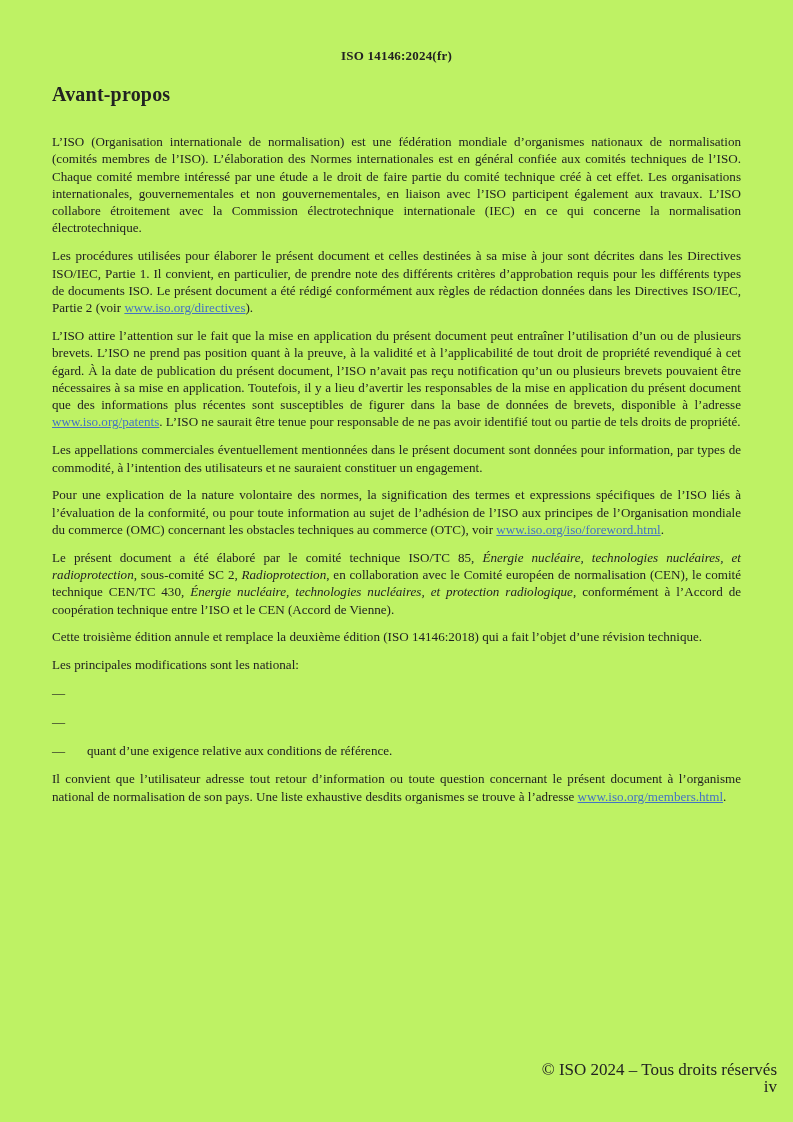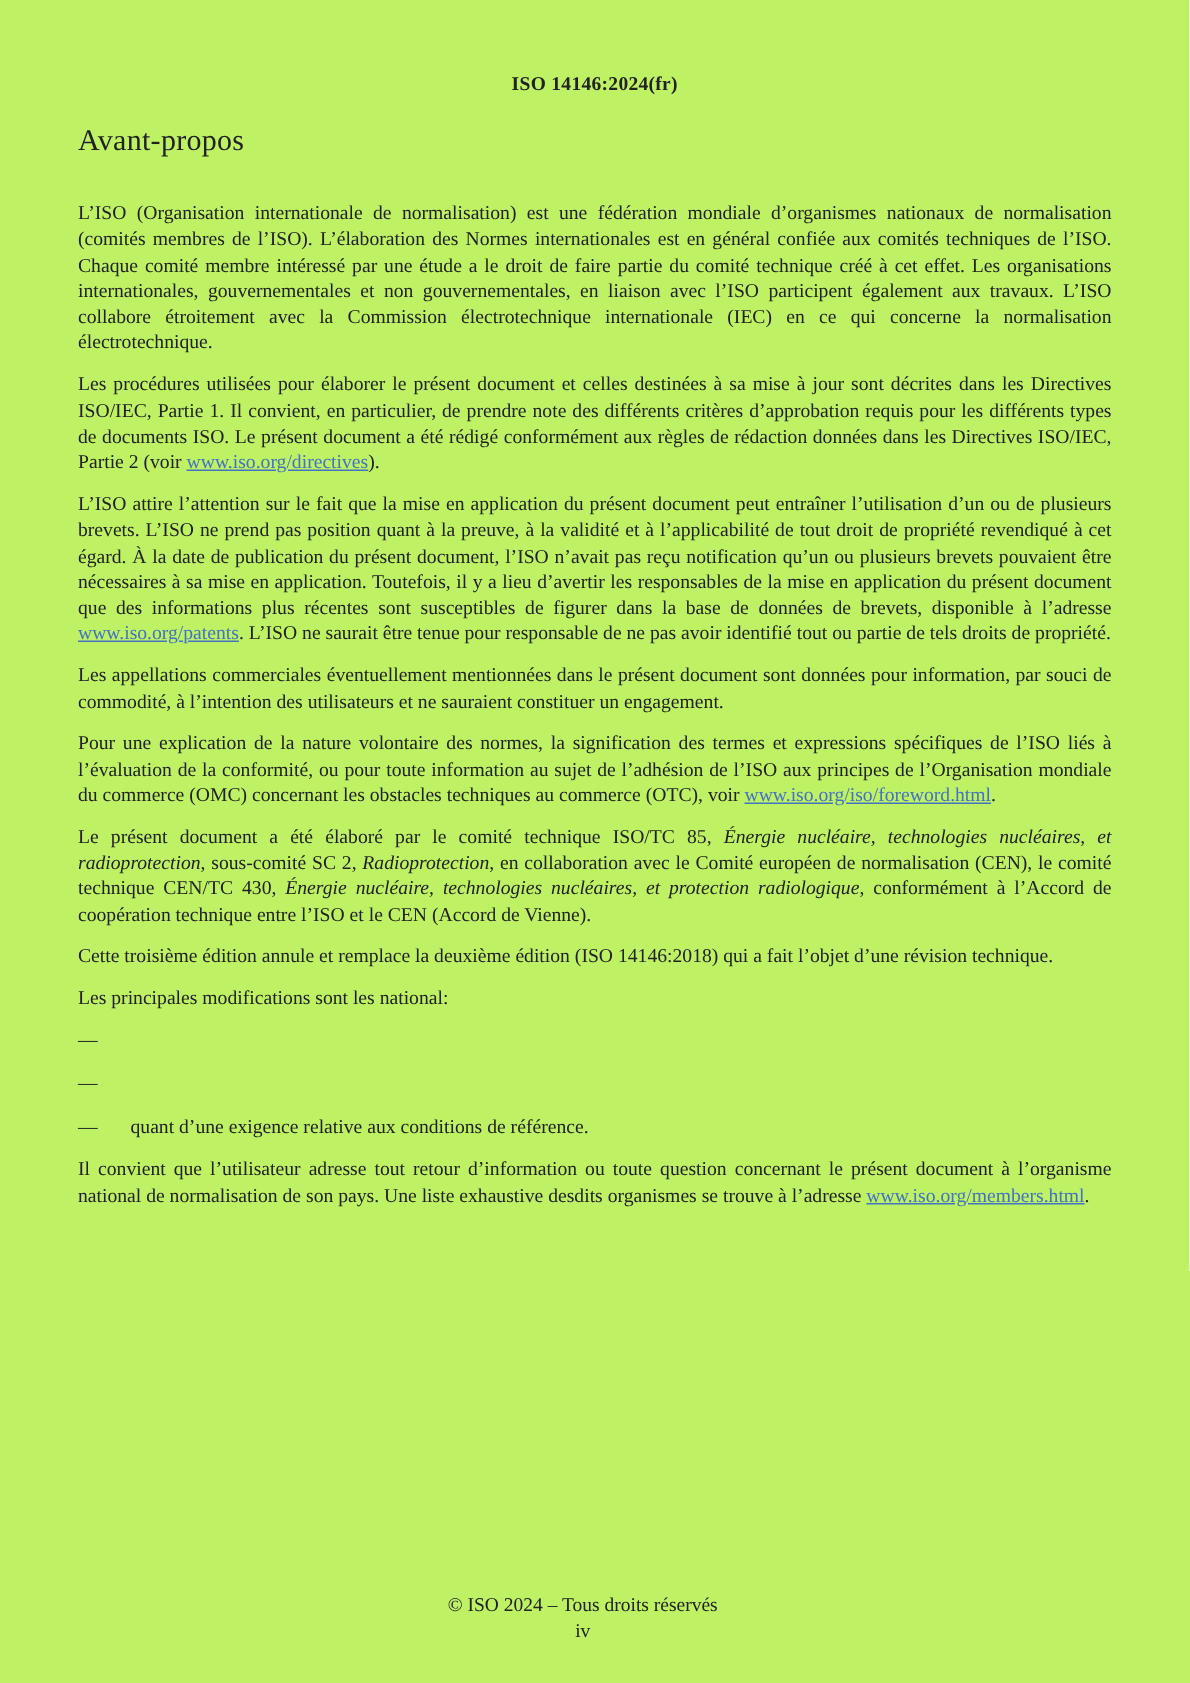--- a/index.html
+++ b/index.html
@@ -33,21 +33,21 @@
     letter-spacing:0.2px;
   }
   .content{
     position:absolute;
     left:52px;
     width:689px;
     top:83px;
   }
   .section-title{
     font-size:20px;
-    font-weight:400;
+    font-weight:700;
     margin:0 0 27px 0;
     letter-spacing:0.2px;
   }
   .para{
     margin:0 0 10.5px 0;
     font-size:13.1px;
     line-height:17.3px;
     text-align:justify;
     text-justify:inter-word;
   }
@@ -66,38 +66,38 @@
     cursor:pointer;
   }
   .italic{
     font-style:italic;
   }
   .footer{
     position:absolute;
     left:0;
     right:16px;
     top:1061px;
-    text-align:center;
-    font-size:13px;
+    text-align:right;
+    font-size:17px;
     line-height:17px;
   }
 </style>
 </head>
 <body>
 
 <div class="page">
   <div class="running-header">ISO 14146:2024(fr)</div>
 
   <div class="content">
     <h1 class="section-title">Avant-propos</h1>
     <div id="doc-body">
         <p class="para"><span>L’ISO (Organisation internationale de normalisation) est une fédération mondiale d’organismes nationaux de normalisation (comités membres de l’ISO). L’élaboration des Normes internationales est en général confiée aux comités techniques de l’ISO. Chaque comité membre intéressé par une étude a le droit de faire partie du comité technique créé à cet effet. Les organisations internationales, gouvernementales et non gouvernementales, en liaison avec l’ISO participent également aux travaux. L’ISO collabore étroitement avec la Commission électrotechnique internationale (IEC) en ce qui concerne la normalisation électrotechnique.</span></p>
         <p class="para"><span>Les procédures utilisées pour élaborer le présent document et celles destinées à sa mise à jour sont décrites dans les Directives ISO/IEC, Partie 1. Il convient, en particulier, de prendre note des différents critères d’approbation requis pour les différents types de documents ISO. Le présent document a été rédigé conformément aux règles de rédaction données dans les Directives ISO/IEC, Partie 2 (voir </span><a class="doclink" href="#">www.iso.org/directives</a><span>).</span></p>
         <p class="para"><span>L’ISO attire l’attention sur le fait que la mise en application du présent document peut entraîner l’utilisation d’un ou de plusieurs brevets. L’ISO ne prend pas position quant à la preuve, à la validité et à l’applicabilité de tout droit de propriété revendiqué à cet égard. À la date de publication du présent document, l’ISO n’avait pas reçu notification qu’un ou plusieurs brevets pouvaient être nécessaires à sa mise en application. Toutefois, il y a lieu d’avertir les responsables de la mise en application du présent document que des informations plus récentes sont susceptibles de figurer dans la base de données de brevets, disponible à l’adresse </span><a class="doclink" href="#">www.iso.org/patents</a><span>. L’ISO ne saurait être tenue pour responsable de ne pas avoir identifié tout ou partie de tels droits de propriété.</span></p>
-        <p class="para"><span>Les appellations commerciales éventuellement mentionnées dans le présent document sont données pour information, par souci de commodité, à l’intention des utilisateurs et ne sauraient constituer un engagement.</span></p>
+        <p class="para"><span>Les appellations commerciales éventuellement mentionnées dans le présent document sont données pour information, par types de commodité, à l’intention des utilisateurs et ne sauraient constituer un engagement.</span></p>
         <p class="para"><span>Pour une explication de la nature volontaire des normes, la signification des termes et expressions spécifiques de l’ISO liés à l’évaluation de la conformité, ou pour toute information au sujet de l’adhésion de l’ISO aux principes de l’Organisation mondiale du commerce (OMC) concernant les obstacles techniques au commerce (OTC), voir </span><a class="doclink" href="#">www.iso.org/iso/foreword.html</a><span>.</span></p>
         <p class="para"><span>Le présent document a été élaboré par le comité technique ISO/TC 85, </span><span class="italic">Énergie nucléaire, technologies nucléaires, et radioprotection</span><span>, sous-comité SC 2, </span><span class="italic">Radioprotection</span><span>, en collaboration avec le Comité européen de normalisation (CEN), le comité technique CEN/TC 430, </span><span class="italic">Énergie nucléaire, technologies nucléaires, et protection radiologique</span><span>, conformément à l’Accord de coopération technique entre l’ISO et le CEN (Accord de Vienne).</span></p>
         <p class="para"><span>Cette troisième édition annule et remplace la deuxième édition (ISO 14146:2018) qui a fait l’objet d’une révision technique.</span></p>
         <p class="para"><span>Les principales modifications sont les national:</span></p>
         <div class="list-item">
           <span class="marker">—</span>
         </div>
         <div class="list-item">
           <span class="marker">—</span>
         </div>

